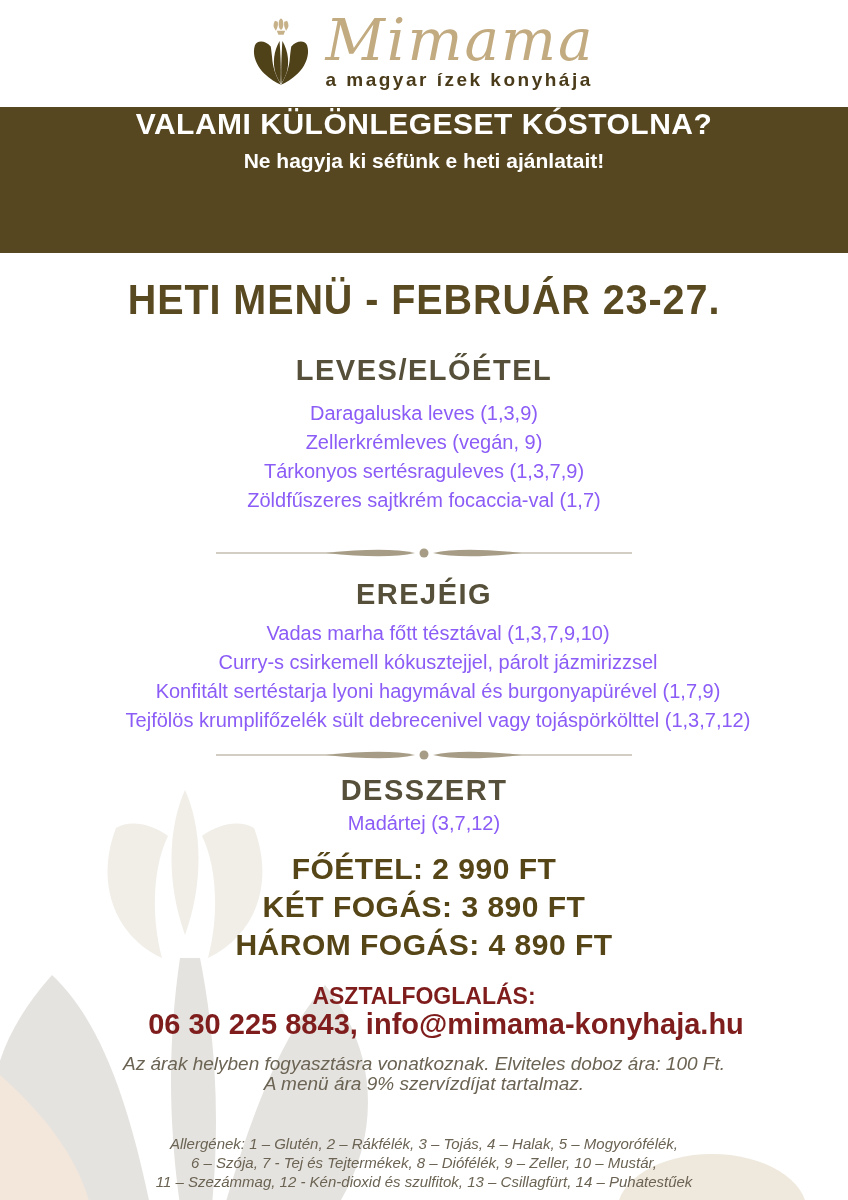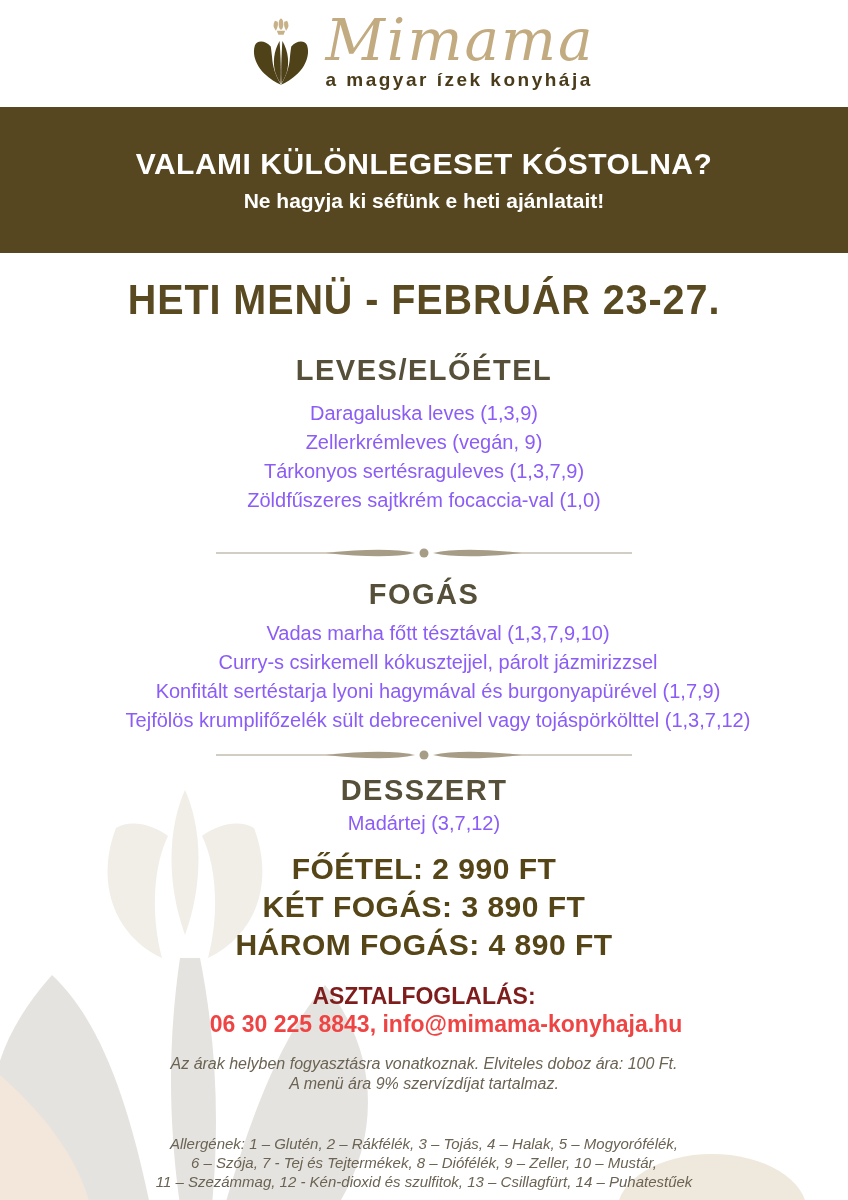--- a/index.html
+++ b/index.html
@@ -18,21 +18,21 @@
     font-family:"DejaVu Serif", serif; font-style:italic;
     font-size:58px; color:#c3ab81; line-height:0.85; letter-spacing:2px;
   }
   .brand-tagline {
     font-weight:bold; font-size:19px; color:#4a3b1a; letter-spacing:2.5px; margin-top:4px;
   }
 
   
   .banner {
     background:#564720; color:#ffffff; height:146px;
-    display:flex; flex-direction:column; justify-content:center; gap:8px;
+    display:flex; flex-direction:column; gap:8px;
   }
   .banner-line1 { font-size:30px; font-weight:bold; letter-spacing:0.5px; }
   .banner-line2 { font-size:21px; font-weight:bold; }
 
   .menu-title {
     margin-top:22px; font-size:42px; font-weight:bold; color:#5a4a22;
     letter-spacing:1px; line-height:50px; transform:scaleX(0.94); transform-origin:center;
   }
 
   .section-heading {
@@ -47,24 +47,24 @@
   .items-dessert { margin-top:2px; }
   .item { font-size:20px; color:#8b5cf6; line-height:29px; }
 
   .divider { display:block; margin:30px auto 0; }
   .divider2 { margin-top:12px; }
 
   .prices { margin-top:12px; }
   .price-line { font-size:30px; font-weight:bold; color:#564516; line-height:38px; letter-spacing:0.5px; }
 
   .reservation-heading { margin-top:18px; font-size:23px; font-weight:bold; color:#7f1d1d; line-height:28px; }
-  .reservation-contact { font-size:23px; font-weight:bold; color:#ef4444; line-height:28px; cursor:pointer;padding-left:44px; }
+  .reservation-contact { font-size:29px; font-weight:bold; color:#7f1d1d; line-height:28px; cursor:pointer;padding-left:44px; }
 
   .notes { margin-top:16px; }
-  .note-line { font-style:italic; color:#6b6353; font-size:16px; line-height:20px; }
+  .note-line { font-style:italic; color:#6b6353; font-size:19px; line-height:20px; }
 
   .allergens { margin-top:40px; }
   .allergen-line { font-style:italic; color:#6b6353; font-size:15px; line-height:19px; }
 </style>
 </head>
 <body>
 
 <div class="page">
 
   <svg class="watermark" viewBox="0 0 848 1200" width="848" height="1200" aria-hidden="true">
@@ -110,32 +110,32 @@
       <div class="banner-line2">Ne hagyja ki séfünk e heti ajánlatait!</div>
     </div>
 
     <div class="menu-title">HETI MENÜ - FEBRUÁR 23-27.</div>
 
     <div class="section-heading sh-soups">LEVES/ELŐÉTEL</div>
     <div class="items">
         <div class="item">Daragaluska leves (1,3,9)</div>
         <div class="item">Zellerkrémleves (vegán, 9)</div>
         <div class="item">Tárkonyos sertésraguleves (1,3,7,9)</div>
-        <div class="item">Zöldfűszeres sajtkrém focaccia-val (1,0)</div>
+        <div class="item">Zöldfűszeres sajtkrém focaccia-val (1,7)</div>
       </div>
 
     <svg class="divider" viewBox="0 0 420 16" width="420" height="16" aria-hidden="true">
       <line x1="2" y1="8" x2="125" y2="8" stroke="#a79d87" stroke-width="1.2"></line>
       <path d="M112 8 Q172 1.5 201 8 Q172 14.5 112 8 Z" fill="#a79d87"></path>
       <circle cx="210" cy="8" r="4.5" fill="#a79d87"></circle>
       <path d="M308 8 Q248 1.5 219 8 Q248 14.5 308 8 Z" fill="#a79d87"></path>
       <line x1="295" y1="8" x2="418" y2="8" stroke="#a79d87" stroke-width="1.2"></line>
     </svg>
 
-    <div class="section-heading sh-mains">FOGÁS</div>
+    <div class="section-heading sh-mains">EREJÉIG</div>
     <div class="items items-mains">
         <div class="item">Vadas marha főtt tésztával (1,3,7,9,10)</div>
         <div class="item">Curry-s csirkemell kókusztejjel, párolt jázmirizzsel</div>
         <div class="item">Konfitált sertéstarja lyoni hagymával és burgonyapürével (1,7,9)</div>
         <div class="item">Tejfölös krumplifőzelék sült debrecenivel vagy tojáspörkölttel (1,3,7,12)</div>
       </div>
 
     <svg class="divider divider2" viewBox="0 0 420 16" width="420" height="16" aria-hidden="true">
       <line x1="2" y1="8" x2="125" y2="8" stroke="#a79d87" stroke-width="1.2"></line>
       <path d="M112 8 Q172 1.5 201 8 Q172 14.5 112 8 Z" fill="#a79d87"></path>

